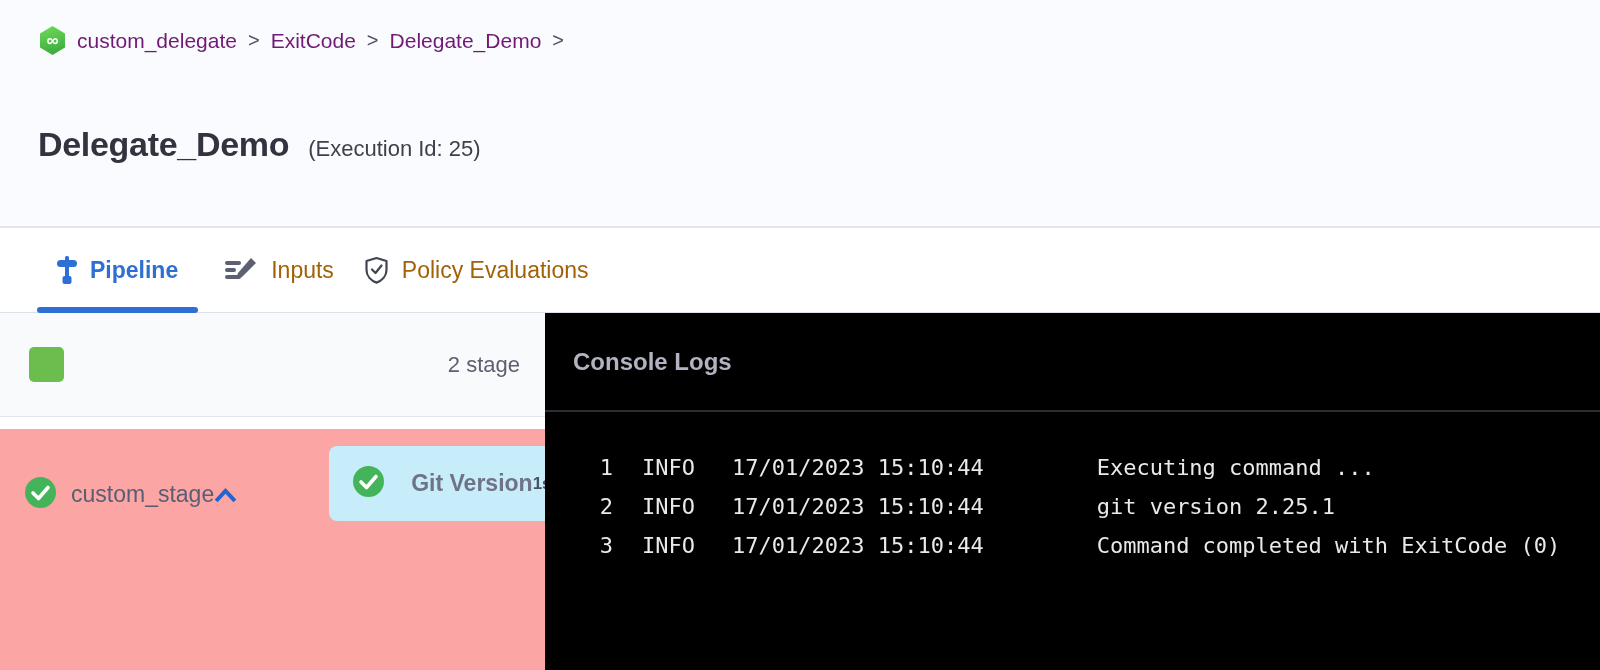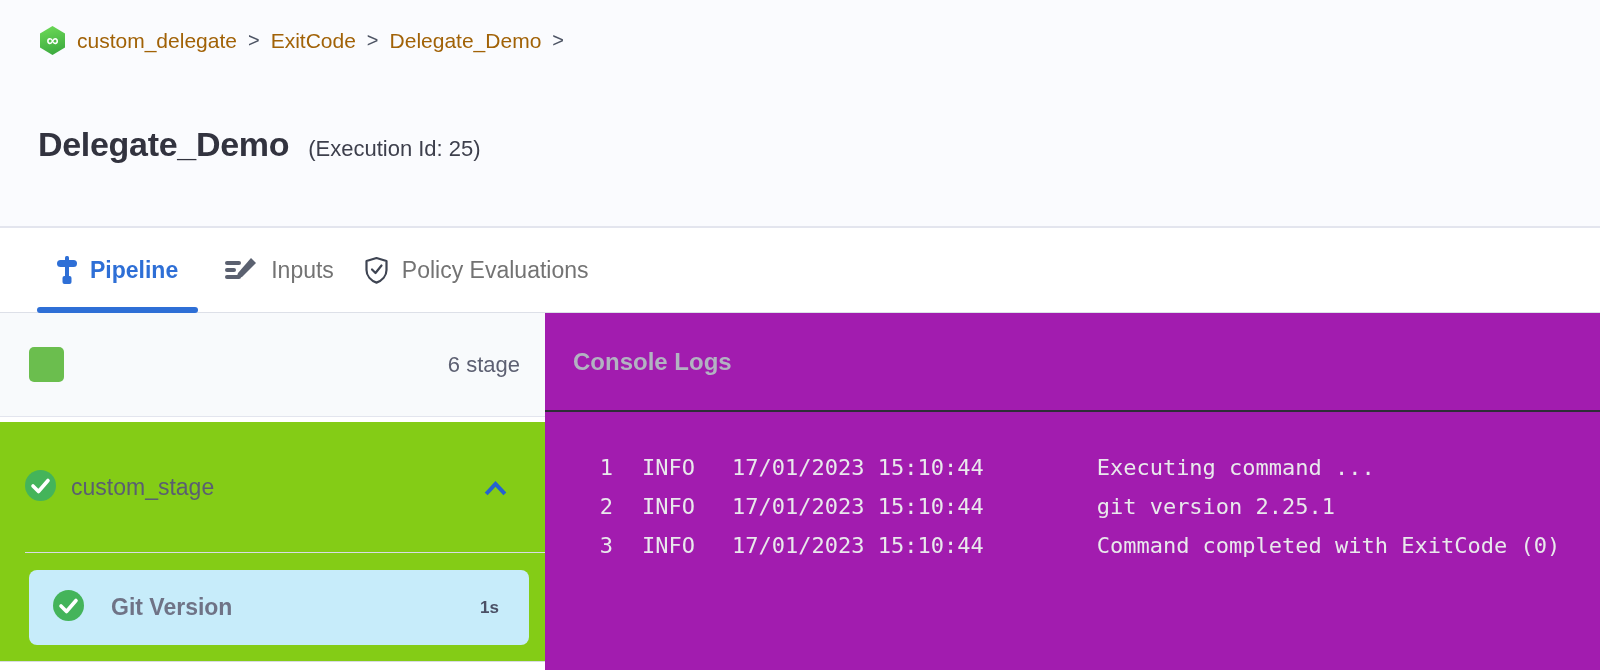--- a/index.html
+++ b/index.html
@@ -25,21 +25,21 @@
     font-size: 21px;
   }
   .hex {
     width: 25px; height: 29px;
     background: linear-gradient(165deg, #69d655 10%, #3aa83e 95%);
     clip-path: polygon(50% 0%, 100% 26%, 100% 74%, 50% 100%, 0% 74%, 0% 26%);
     display: flex; align-items: center; justify-content: center;
     margin-right: 12px;
   }
   .hex-glyph { color: #ffffff; font-size: 17px; font-weight: bold; line-height: 1; margin-top: -1px; }
-  .crumb { color: #a16207; text-decoration: none; cursor: pointer; }
+  .crumb { color: #701a75; text-decoration: none; cursor: pointer; }
   .sep { color: #4d5464; margin: 0 11px; font-size: 20px; }
   .title-row { display: flex; align-items: baseline; margin-top: 33px; margin-left: -2px; }
   .page-title {
     font-size: 34px; font-weight: bold; color: #32333f;
     letter-spacing: -0.3px;
   }
   .exec-id { font-size: 22px; color: #3d3f4c; margin-left: 19px; margin-top: 48px; }
 
   
   .tabbar {
@@ -47,21 +47,21 @@
     background: #ffffff;
     border-bottom: 1px solid #dde0e8;
     display: flex; align-items: center;
     padding-left: 37px;
   }
   .tab {
     position: relative;
     height: 100%;
     display: flex; align-items: center;
     font-size: 23px;
-    color: #737373;
+    color: #a16207;
     cursor: pointer;
     margin-right: 30px;
   }
   .tab .tab-icon { margin-right: 13px; display: inline-flex; }
   .tab.active { color: #2e6fd6; font-weight: bold; padding: 0 20px; margin-right: 26px; }
   .tab-underline {
     position: absolute; left: 0; right: 0; bottom: -1px;
     height: 6px; border-radius: 3px;
     background: #2e6fd6;
   }
@@ -74,23 +74,23 @@
   .stage-panel-header {
     height: 104px; flex: none;
     background: #f8fafc;
     border-bottom: 1px solid #e3e5ee;
     display: flex; align-items: center;
     padding: 0 25px 0 29px;
   }
   .stage-square { width: 35px; height: 35px; border-radius: 5px; background: #6bbe4e; }
   .stage-count { margin-left: auto; font-size: 22px; color: #5d6072; }
   .stage-section {
-    flex: 1; display: flex; flex-direction: column;
-    background: #84cc16;
-    margin-top: 5px;
+    flex: 1; display: flex; flex-direction: row;
+    background: #fca5a5;
+    margin-top: 12px;
   }
   .stage-row {
     height: 130px; flex: none;
     display: flex; align-items: center;
     padding: 0 38px 0 25px;
     cursor: pointer;
   }
   .stage-label { font-size: 23px; color: #5a5e72; margin-left: 15px; }
   .chevron { margin-left: auto; display: inline-flex; cursor: pointer; }
   .stage-divider { border-top: 1px solid #d8dbe4; margin-left: 25px; }
@@ -103,21 +103,21 @@
     padding: 0 30px 0 24px;
     cursor: pointer;
     font-weight: bold;
   }
   .step-label { font-size: 23px; color: #6f7386; margin-left: 27px; }
   .step-duration { margin-left: auto; font-size: 17px; color: #4b5065; }
   .stage-gap { height: 16px; flex: none; }
   .next-section { flex: 1; background: #ffffff; border-top: 1px solid #d8dbe4; }
 
   
-  .console { flex: 1; background: #a21caf; display: flex; flex-direction: column; }
+  .console { flex: 1; background: #000000; display: flex; flex-direction: column; }
   .console-header {
     height: 99px; flex: none;
     border-bottom: 2px solid #2d2d36;
     display: flex; align-items: center;
     padding-left: 28px;
   }
   .console-title { font-size: 24px; font-weight: bold; color: #b2b3c1; }
   .log-area {
     padding-top: 36px;
     font-family: "DejaVu Sans Mono", monospace;
@@ -186,21 +186,21 @@
       </span>
       <span>Policy Evaluations</span>
     </div>
   </nav>
 
   <div class="content">
 
     <aside class="stage-panel">
       <div class="stage-panel-header">
         <span class="stage-square"></span>
-        <span class="stage-count">6 stage</span>
+        <span class="stage-count">2 stage</span>
       </div>
       <div class="stage-section">
         <div class="stage-row">
           <span>
             <svg width="31" height="31" viewBox="0 0 31 31">
               <circle cx="15.5" cy="15.5" r="15.5" fill="#44b45a"></circle>
               <polyline points="8,16 13.5,21.5 23,10.5" fill="none" stroke="#ffffff" stroke-width="3.6" stroke-linecap="round" stroke-linejoin="round"></polyline>
             </svg>
           </span>
           <span class="stage-label">custom_stage</span>

